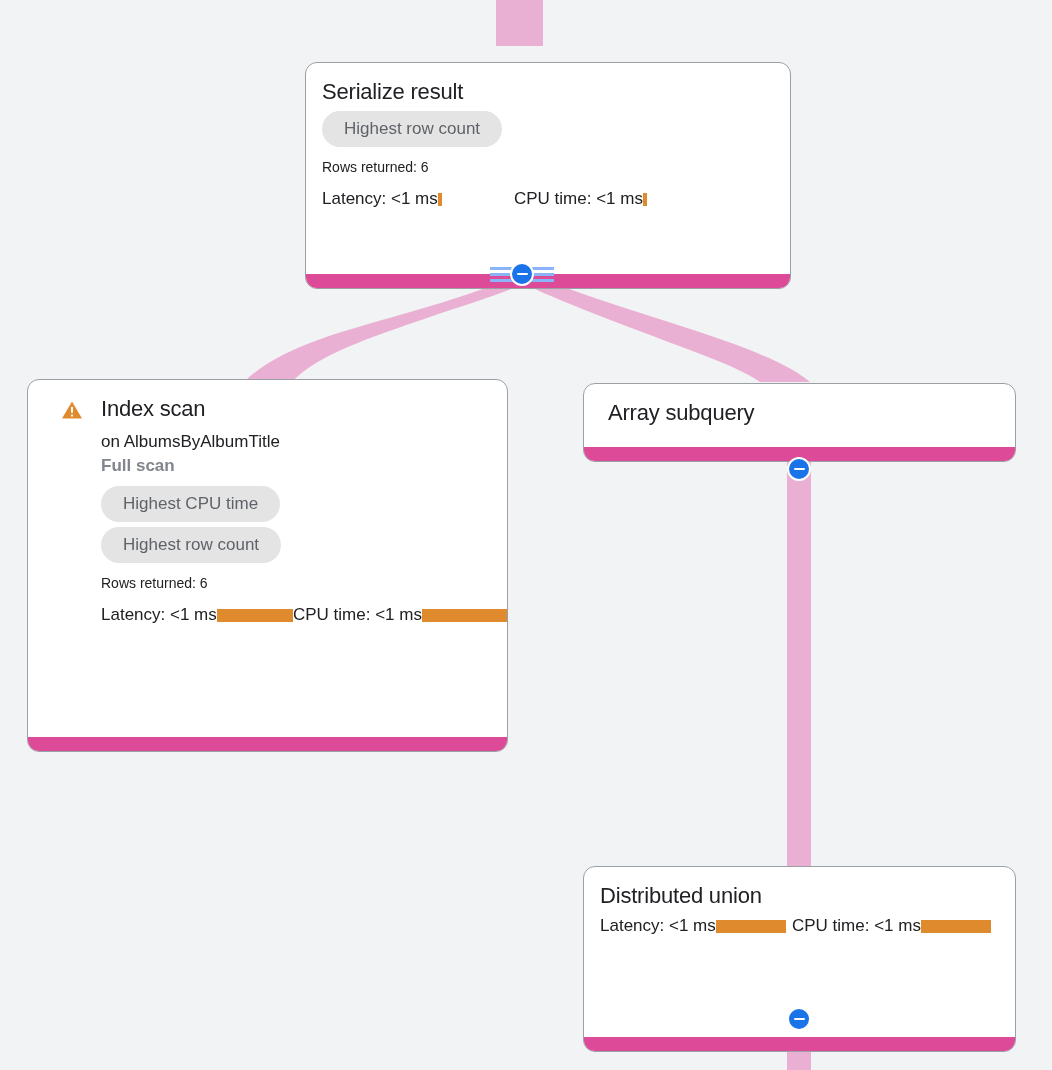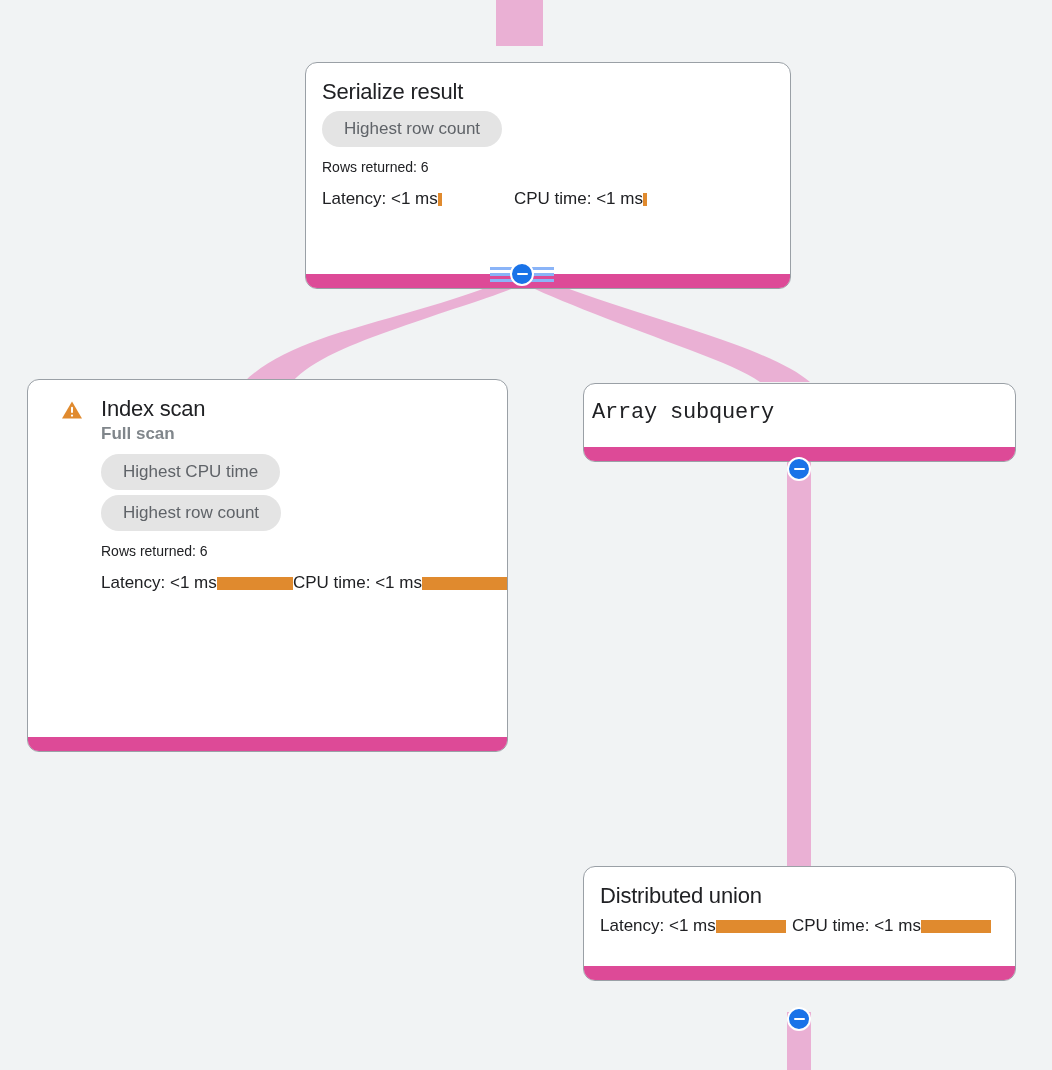--- a/index.html
+++ b/index.html
@@ -243,20 +243,21 @@
     <div class="node-body" style="padding-left:33px;">
       <div class="title-row">
         <svg class="warn-icon" viewBox="0 0 24 22">
           <path d="M12 1.6 L23 20.4 L1 20.4 Z" fill="#e08a2e"></path>
           <rect x="10.9" y="7.4" width="2.2" height="7" rx="1.1" fill="#ffffff"></rect>
           <circle cx="12" cy="17.1" r="1.25" fill="#ffffff"></circle>
         </svg>
         <div class="node-title" style="margin-left:8px;">Index scan</div>
       </div>
 
+      <div class="subtext" style="margin-left:40px; margin-top:8px;">on AlbumsByAlbumTitle</div>
       <div class="subtext muted" style="margin-left:40px; margin-top:0;font-weight:bold;">Full scan</div>
 
       <div class="chips" style="margin-left:40px; margin-top:8px;">
         <span class="chip">Highest CPU time</span>
         <span class="chip">Highest row count</span>
       </div>
 
       <div class="rows-line" style="margin-left:40px;">Rows returned: 6</div>
 
       <div class="metrics" style="margin-left:40px;">
@@ -267,30 +268,30 @@
         <div class="metric">
           <span class="metric-label">CPU time: &lt;1 ms</span>
           <span class="metric-bar" style="width:108px;"></span>
         </div>
       </div>
     </div>
     <div class="node-footer"></div>
   </div>
 
   <div class="node" id="node-array-subquery" style="left:583px; top:383px; width:433px; height:79px;">
-    <div class="node-body" style="padding:16px 16px 8px 8px;font-family:Liberation Mono, monospace;">
+    <div class="node-body" style="padding:16px 16px 8px 24px;">
       <div class="title-row">
         <div class="node-title">Array subquery</div>
       </div>
     </div>
     <div class="node-footer"></div>
   </div>
   <div class="toggle" style="left:787px; top:457px;"></div>
 
-  <div class="node" id="node-distributed-union" style="left:583px; top:866px; width:433px; height:115px;">
+  <div class="node" id="node-distributed-union" style="left:583px; top:866px; width:433px; height:186px;">
     <div class="node-body">
       <div class="title-row">
         <div class="node-title">Distributed union</div>
       </div>
 
       <div class="metrics" style="margin-top:6px;">
         <div class="metric" style="width:192px;">
           <span class="metric-label">Latency: &lt;1 ms</span>
           <span class="metric-bar" style="width:70px;"></span>
         </div>

